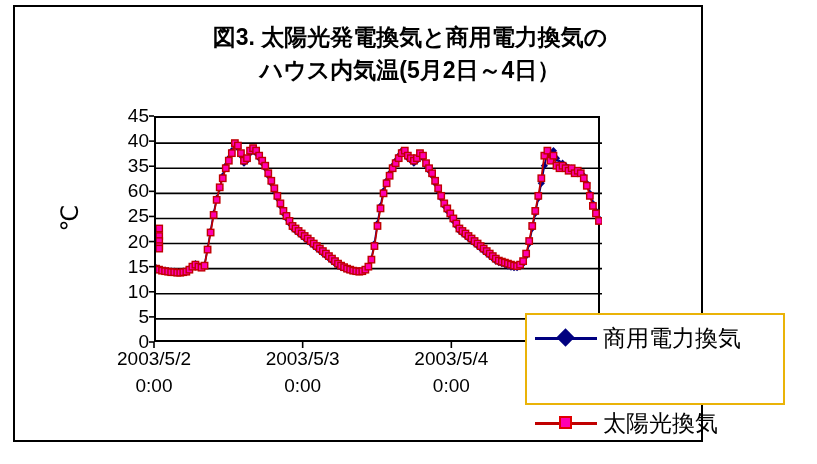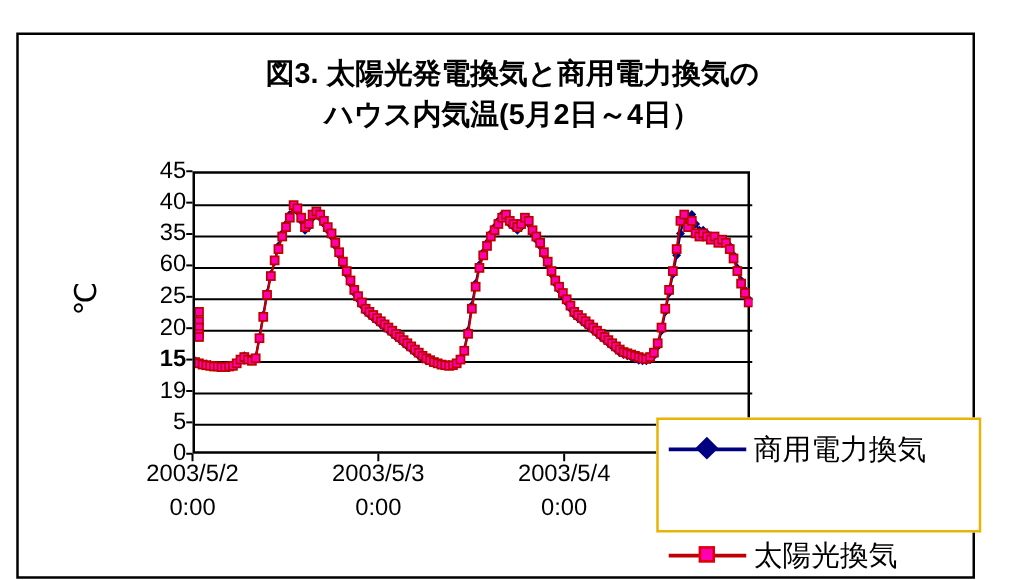--- a/index.html
+++ b/index.html
@@ -1,18 +1,18 @@
 <!DOCTYPE html>
 <html><head>
 <meta charset="utf-8">
 <style>
   html,body{margin:0;padding:0;background:#ffffff;}
   body{width:817px;height:464px;font-family:"Liberation Sans","DejaVu Sans",sans-serif;color:#000;overflow:hidden;}
 
-  #frame{position:absolute;left:13px;top:26px;width:767px;height:437px;border:2px solid #000;box-sizing:border-box;background:#fff;}
+  #frame{position:absolute;left:13px;top:5px;width:690px;height:437px;border:2px solid #000;box-sizing:border-box;background:#fff;}
 
   #title{position:absolute;left:0;top:14px;width:790px;text-align:center;font-size:23px;line-height:33px;font-weight:bold;letter-spacing:0px;color:#000;white-space:pre-line;}
 
   
   #plotwrap{position:absolute;left:139px;top:109px;width:446px;height:226px;}
   #plotarea{position:absolute;left:0;top:0;width:446px;height:226px;border:2px solid #000;box-sizing:border-box;background:#fff;}
   #gridsvg{position:absolute;left:0;top:0;width:446px;height:226px;}
   #datasvg{position:absolute;left:0;top:0;width:446px;height:226px;}
 
   
@@ -50,22 +50,22 @@
   <div id="title">図3. 太陽光発電換気と商用電力換気の
 ハウス内気温(5月2日～4日）</div>
 
   <div id="ytitle">
     <span>℃</span>
   </div>
 
   <div id="ylabels">
       <div class="ylab" style="top: 226px;">0</div>
       <div class="ylab" style="top: 200.889px;">5</div>
-      <div class="ylab" style="top: 175.778px;">19</div>
-      <div class="ylab" style="top: 150.667px; font-weight: bold;">15</div>
+      <div class="ylab" style="top: 175.778px;">10</div>
+      <div class="ylab" style="top: 150.667px;">15</div>
       <div class="ylab" style="top: 125.556px;">20</div>
       <div class="ylab" style="top: 100.444px;">25</div>
       <div class="ylab" style="top: 75.3333px;">60</div>
       <div class="ylab" style="top: 50.2222px;">35</div>
       <div class="ylab" style="top: 25.1111px;">40</div>
       <div class="ylab" style="top: 0px;">45</div>
     </div>
 
   <div id="plotwrap">
     <div id="plotarea">

